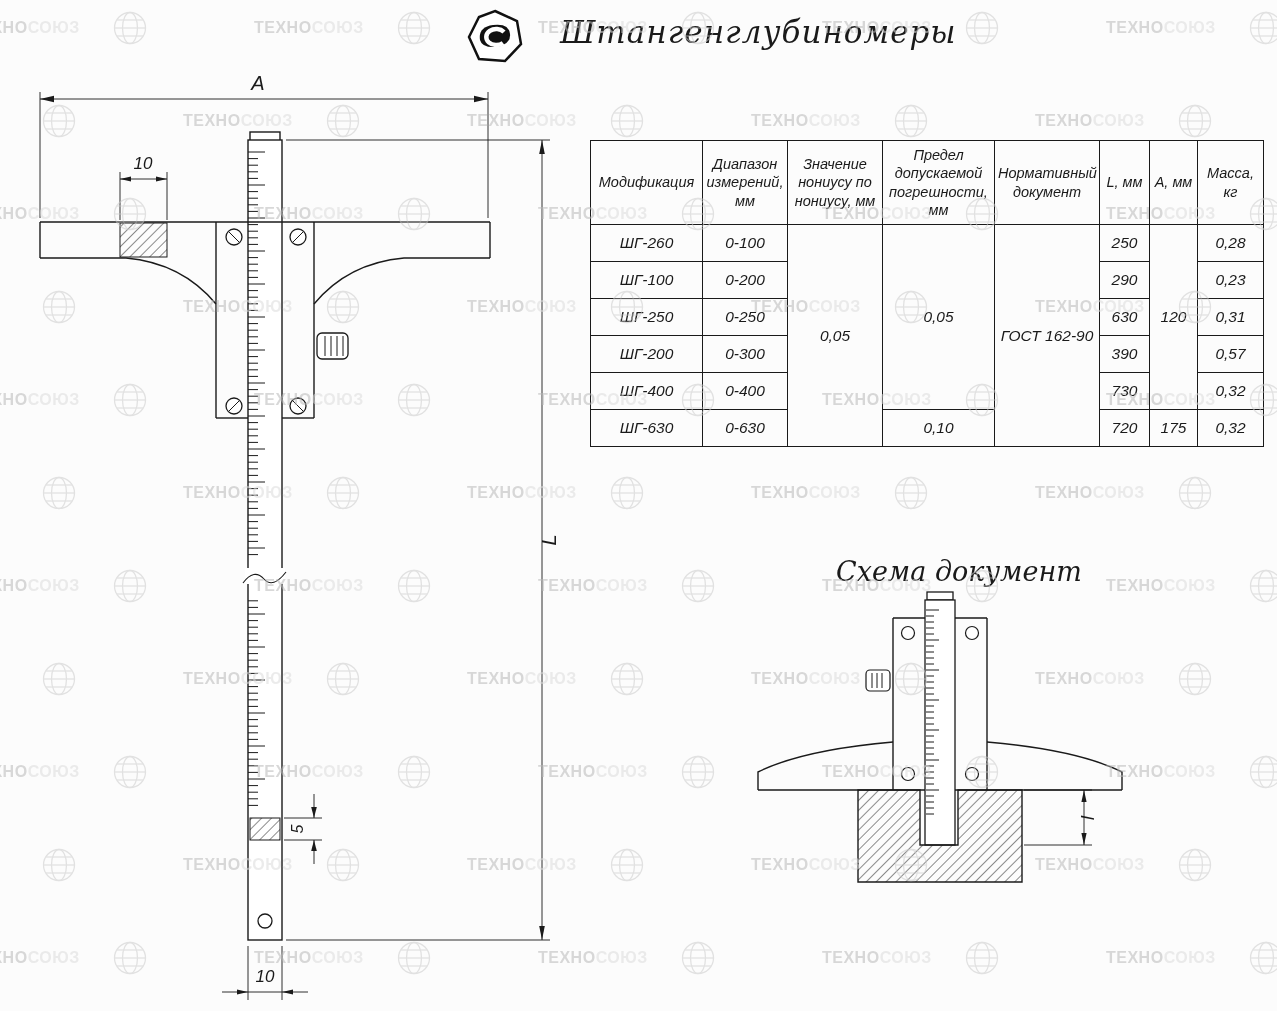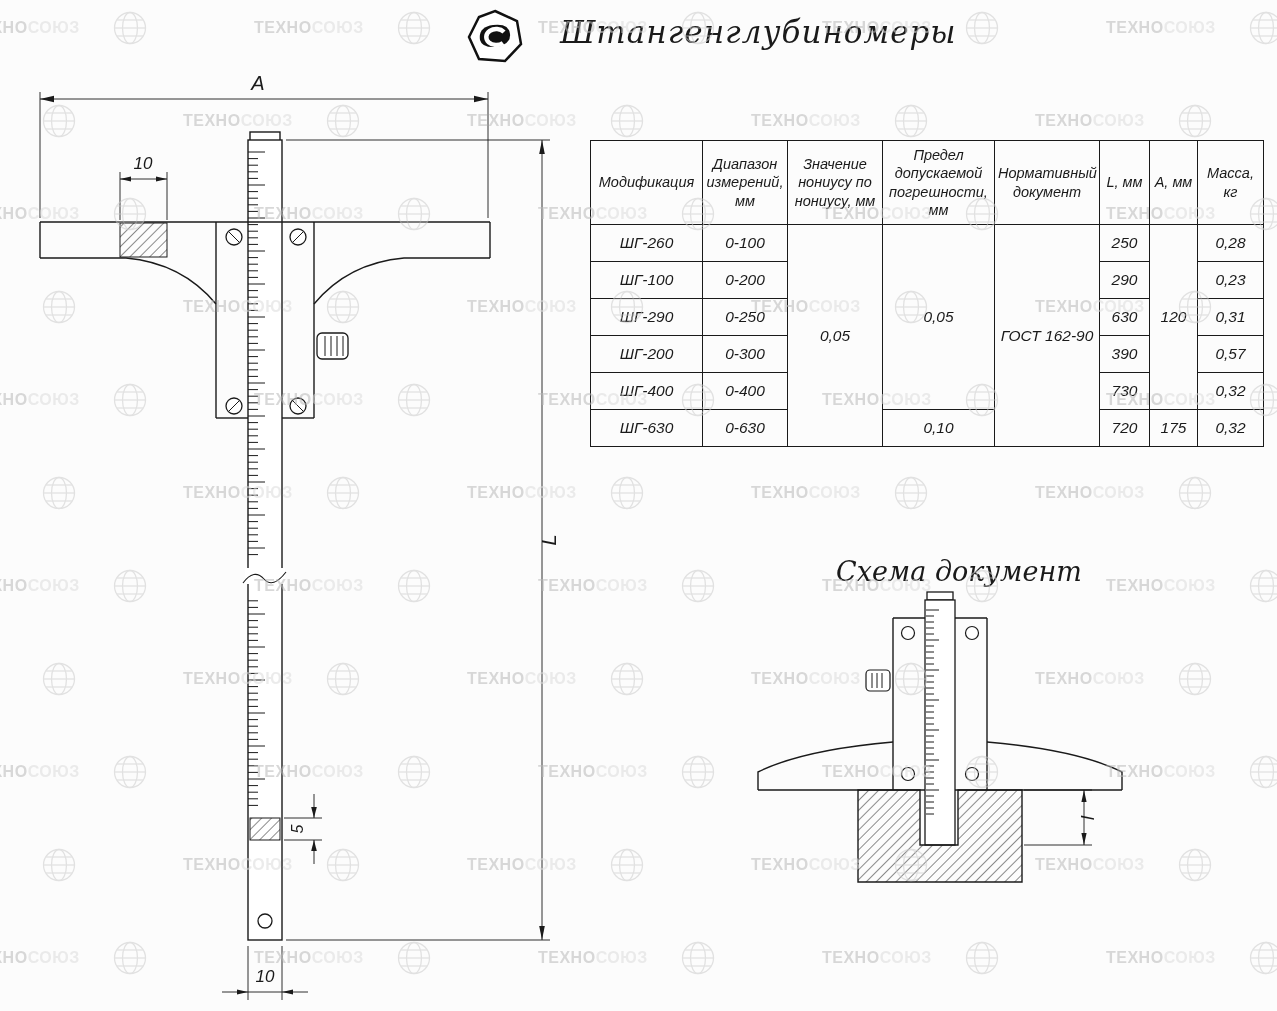--- a/index.html
+++ b/index.html
@@ -870,21 +870,21 @@
       <td rowspan="5">120</td>
       <td>0,28</td>
     </tr>
     <tr>
       <td>ШГ-100</td>
       <td>0-200</td>
       <td>290</td>
       <td>0,23</td>
     </tr>
     <tr>
-      <td>ШГ-290</td>
+      <td>ШГ-250</td>
       <td>0-250</td>
       <td>630</td>
       <td>0,31</td>
     </tr>
     <tr>
       <td>ШГ-200</td>
       <td>0-300</td>
       <td>390</td>
       <td>0,57</td>
     </tr>

